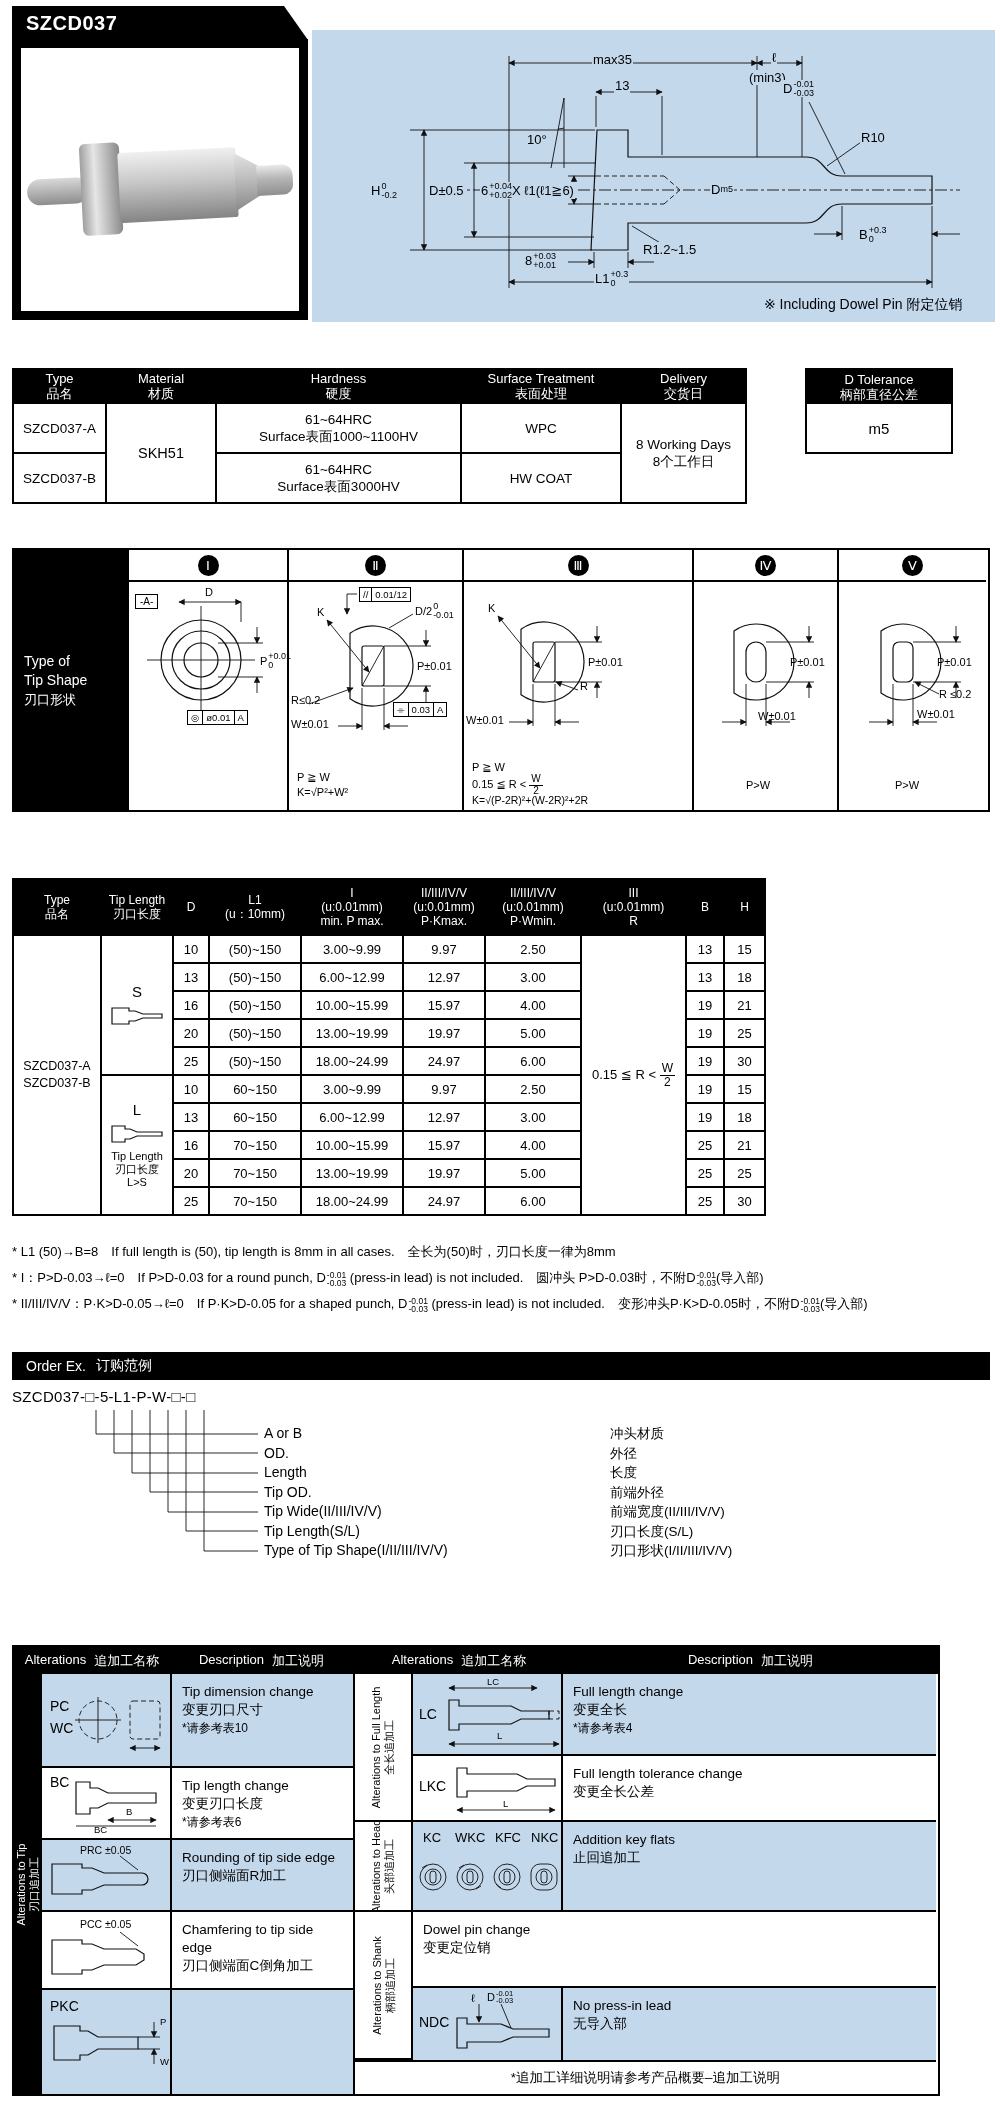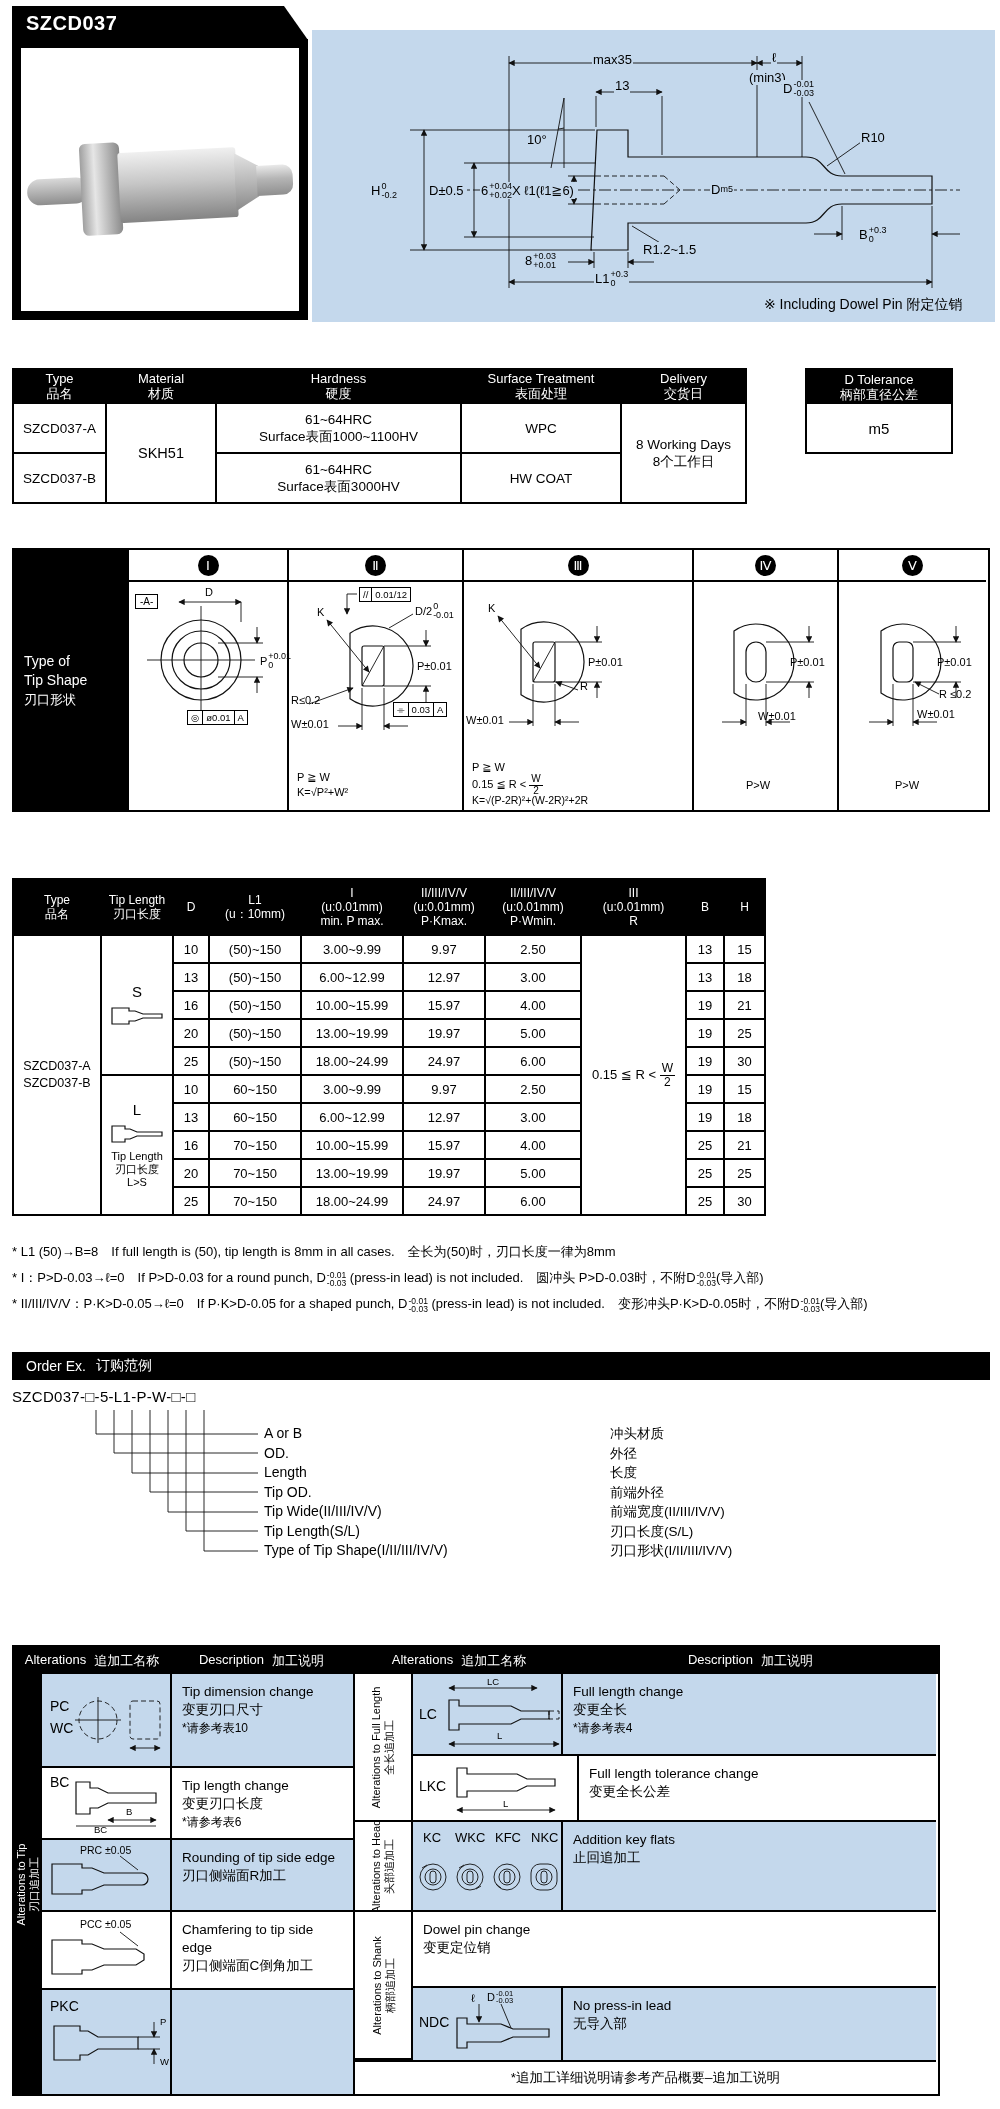--- a/index.html
+++ b/index.html
@@ -881,21 +881,21 @@
           <span class="tinyl" style="left:84px;top:56px">L</span>
         </div>
         <div class="adesc">
             <div>Full length change</div>
             <div>变更全长</div>
             <div class="nt">*请参考表4</div>
           </div>
       </div>
 
       <div class="arow" style="left:58px;top:82px;width:523px;height:66px;background:#fff">
-        <div class="adia" style="width:166px">
+        <div class="adia" style="width:150px">
           <span class="acode" style="left:6px;top:22px">LKC</span>
           <svg width="150" height="64">
             <path class="ln" d="M44,12 h10 v6 h50 l10,5 h28 v7 h-28 l-10,5 h-50 v6 h-10 z"></path>
             <line class="lt" x1="44" y1="54" x2="142" y2="54" marker-start="url(#ar)" marker-end="url(#ar)"></line>
           </svg>
           <span class="tinyl" style="left:90px;top:42px">L</span>
         </div>
         <div class="adesc">
             <div>Full length tolerance change</div>
             <div>变更全长公差</div>

